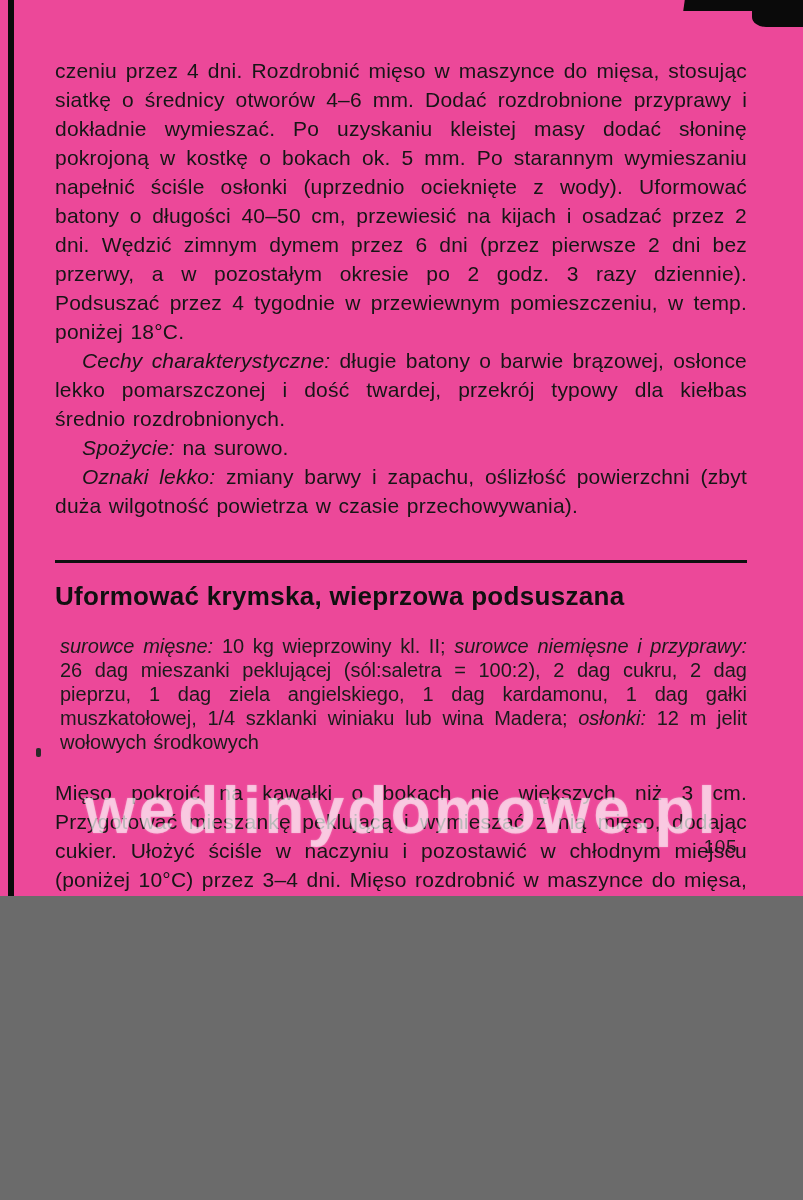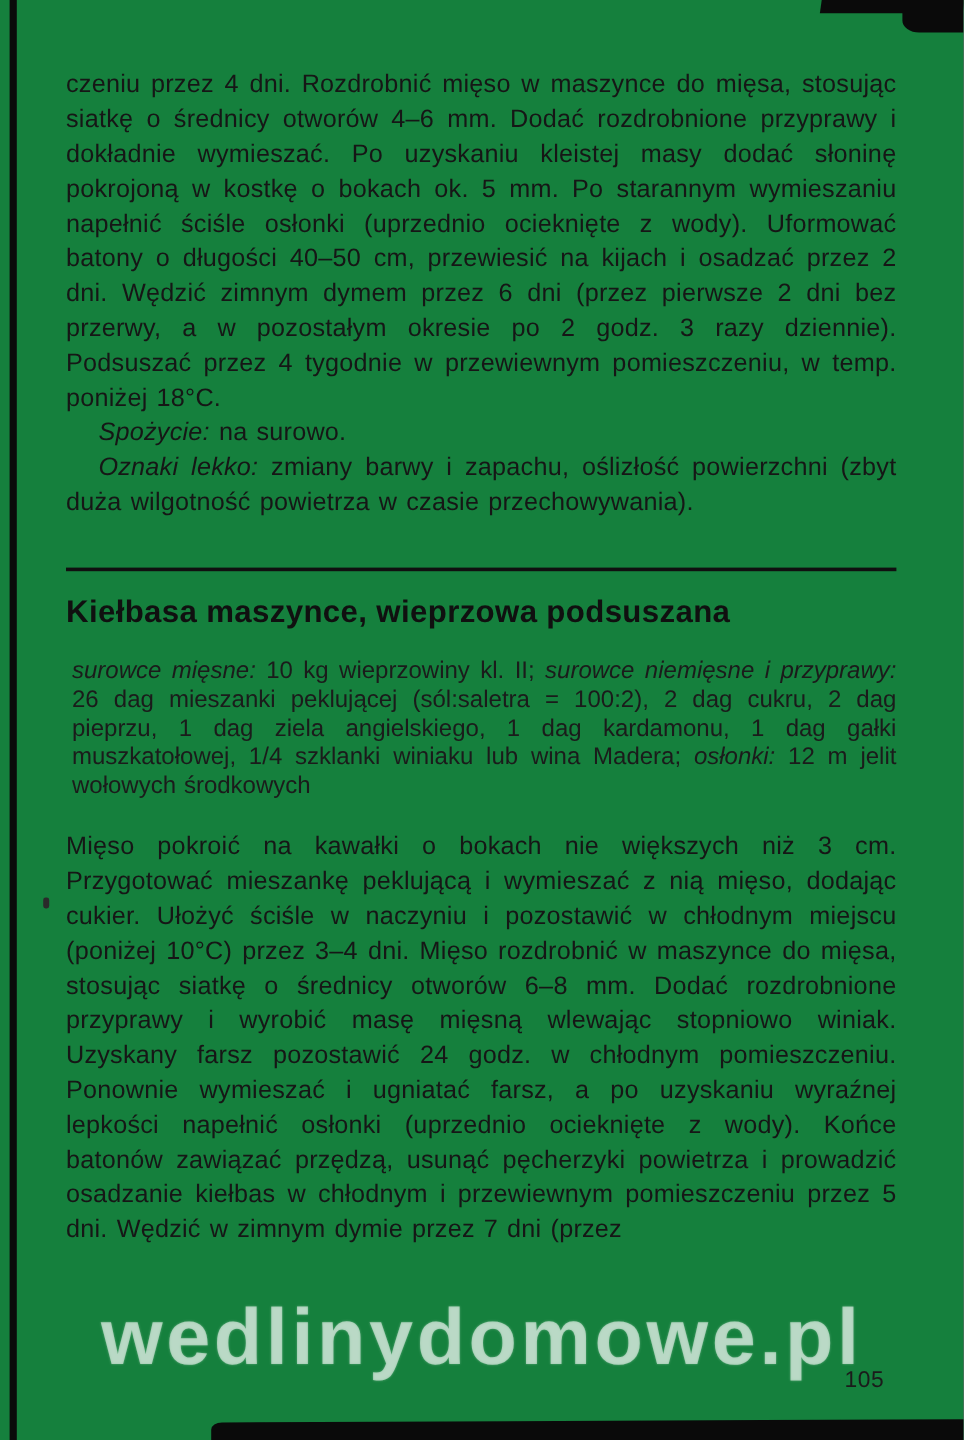--- a/index.html
+++ b/index.html
@@ -1,21 +1,21 @@
 <!DOCTYPE html>
 <html lang="pl"><head>
 <meta charset="utf-8">
 <style>
   html, body { margin: 0; padding: 0; background: #6b6b6b; }
   .page {
     position: relative;
     width: 803px;
-    height: 1200px;
+    height: 896px;
     margin: 0 auto;
-    background: #15803d;
+    background: #ec4899;
     overflow: hidden;
     font-family: "Liberation Sans", sans-serif;
     color: #161616;
   }
   
   .edge-left {
     position: absolute; left: 8px; top: 0;
     width: 6px; height: 1200px;
     background: #0a0a0a;
   }
@@ -114,29 +114,30 @@
   <div class="edge-left"></div>
   <div class="blot-top-strip"></div>
   <div class="blot-top-corner"></div>
   <div class="speck-margin"></div>
   <div class="edge-bottom"></div>
 
   <div class="content">
 
     <p class="body">czeniu przez 4 dni. Rozdrobnić mięso w maszynce do mięsa, stosując siatkę o średnicy otworów 4–6 mm. Dodać rozdrobnione przyprawy i dokładnie wymieszać. Po uzyskaniu kleistej masy dodać słoninę pokrojoną w kostkę o bokach ok. 5 mm. Po starannym wymieszaniu napełnić ściśle osłonki (uprzednio ocieknięte z wody). Uformować batony o długości 40–50 cm, przewiesić na kijach i osadzać przez 2 dni. Wędzić zimnym dymem przez 6 dni (przez pierwsze 2 dni bez przerwy, a w pozostałym okresie po 2 godz. 3 razy dziennie). Podsuszać przez 4 tygodnie w przewiewnym pomieszczeniu, w temp. poniżej 18°C.</p>
 
+    <p class="body indent"><span class="it">Cechy charakterystyczne:</span> <span>długie batony o barwie brązowej, osłonce lekko pomarszczonej i dość twardej, przekrój typowy dla kiełbas średnio rozdrobnionych.</span></p>
 
 
     <p class="body indent"><span class="it">Spożycie:</span> <span>na surowo.</span></p>
 
     <p class="body indent"><span class="it">Oznaki lekko:</span> <span>zmiany barwy i zapachu, oślizłość powierzchni (zbyt duża wilgotność powietrza w czasie przechowywania).</span></p>
 
     <hr class="divider">
 
-    <h1 class="recipe-title">Kiełbasa maszynce, wieprzowa podsuszana</h1>
+    <h1 class="recipe-title">Uformować krymska, wieprzowa podsuszana</h1>
 
     <p class="ingredients"><span class="it">surowce mięsne:</span> <span>10 kg wieprzowiny kl. II;</span> <span class="it">surowce niemięsne i przyprawy:</span> <span>26 dag mieszanki peklującej (sól:saletra = 100:2), 2 dag cukru, 2 dag pieprzu, 1 dag ziela angielskiego, 1 dag kardamonu, 1 dag gałki muszkatołowej, 1/4 szklanki winiaku lub wina Madera;</span> <span class="it">osłonki:</span> <span>12 m jelit wołowych środkowych</span></p>
 
     <p class="body prep">Mięso pokroić na kawałki o bokach nie większych niż 3 cm. Przygotować mieszankę peklującą i wymieszać z nią mięso, dodając cukier. Ułożyć ściśle w naczyniu i pozostawić w chłodnym miejscu (poniżej 10°C) przez 3–4 dni. Mięso rozdrobnić w maszynce do mięsa, stosując siatkę o średnicy otworów 6–8 mm. Dodać rozdrobnione przyprawy i wyrobić masę mięsną wlewając stopniowo winiak. Uzyskany farsz pozostawić 24 godz. w chłodnym pomieszczeniu. Ponownie wymieszać i ugniatać farsz, a po uzyskaniu wyraźnej lepkości napełnić osłonki (uprzednio ocieknięte z wody). Końce batonów zawiązać przędzą, usunąć pęcherzyki powietrza i prowadzić osadzanie kiełbas w chłodnym i przewiewnym pomieszczeniu przez 5 dni. Wędzić w zimnym dymie przez 7 dni (przez</p>
 
   </div>
 
   <div class="watermark">wedlinydomowe.pl</div>
 
   <div class="page-number">105</div>

